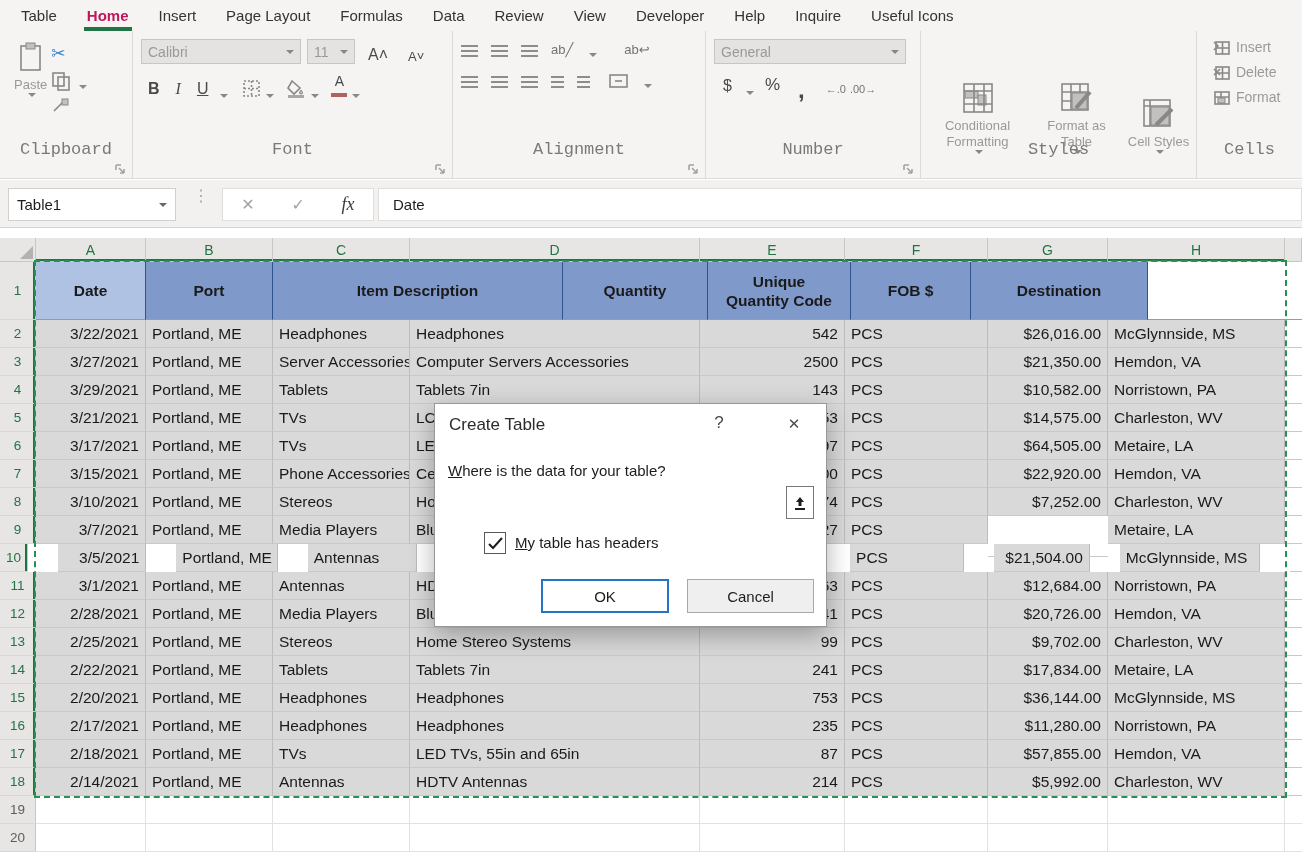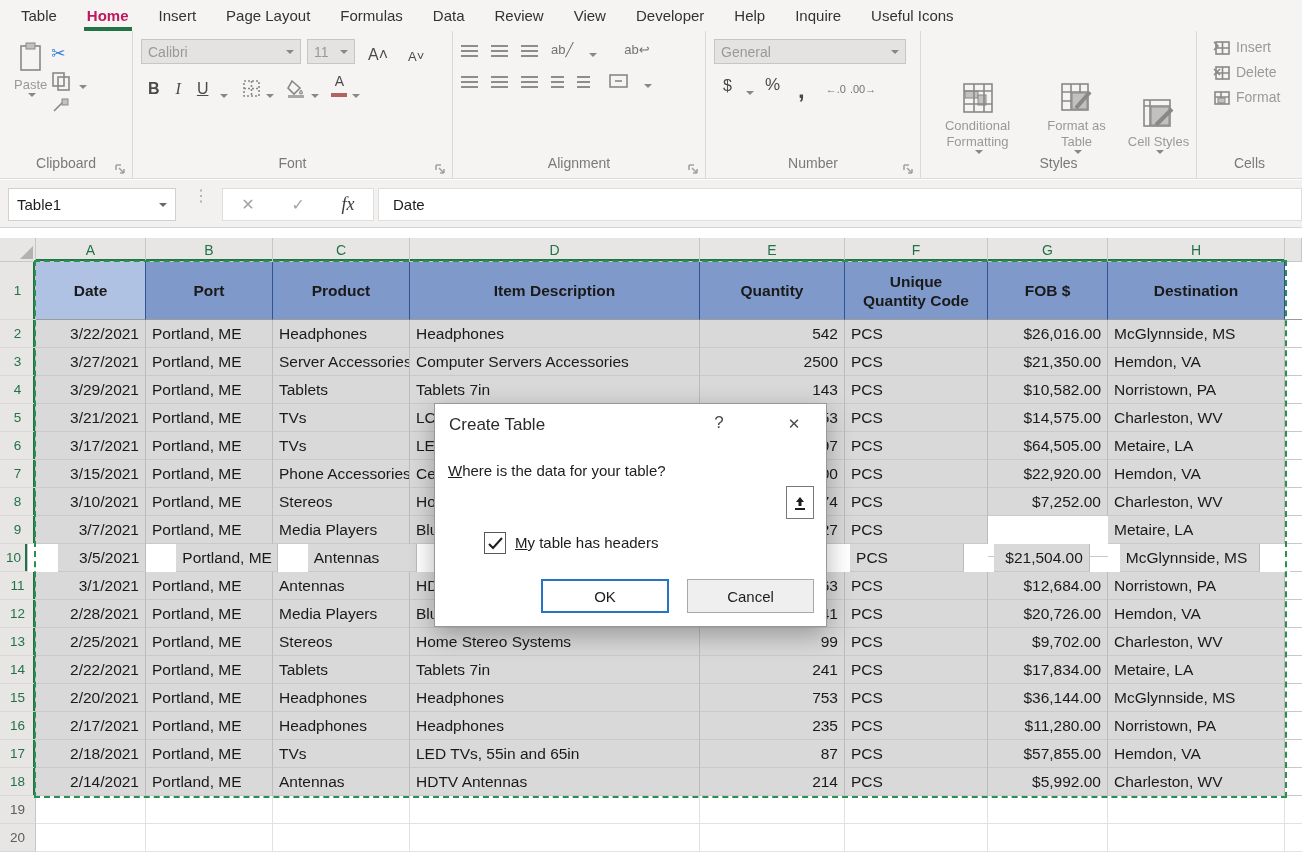--- a/index.html
+++ b/index.html
@@ -10,21 +10,21 @@
   }
   
   .tabsbar{ position:absolute; left:0; top:0; width:1302px; height:31px; background:#f6f4f3; }
   .rtabs{ display:flex; align-items:flex-end; height:100%; padding-left:6px; }
   .rtab{ position:relative; font-size:15px; color:#333; padding:5px 15px 7px 15px; cursor:default; white-space:nowrap; }
   .rtab.active{ font-weight:bold; color:#be185d; }
   .rtab.active::after{ content:""; position:absolute; left:12px; right:12px; bottom:0; height:4px; background:#217346; }
   
   .ribbon{ position:absolute; left:0; top:31px; width:1302px; height:148px; background:#f6f4f3; border-bottom:1px solid #dddbd9; display:flex; }
   .rgroup{ position:relative; height:100%; flex:0 0 auto; border-right:1px solid #dcdad8; }
-  .glabel{ position:absolute; bottom:7px; left:0; right:0; text-align:center; font-size:14px; color:#7b7977; }
+  .glabel{ position:absolute; bottom:19px; left:0; right:0; text-align:center; font-size:17px; color:#7b7977;font-family:Liberation Mono, monospace; }
   .launcher{ position:absolute; bottom:5px; right:6px; width:12px; height:12px; opacity:.75; }
   .dis{ color:#9b9997; }
   .gbody{ padding:8px 6px 24px 8px; height:100%; }
   .car{ display:inline-block; width:0; height:0; border-left:4px solid transparent; border-right:4px solid transparent; border-top:4px solid #8a8886; vertical-align:middle; margin-left:3px; }
   .selbox{ background:#e5e3e1; border:1px solid #c8c6c4; color:#9b9997; font-size:14px; display:flex; align-items:center; padding:0 6px; height:25px; }
   .selbox .car{ margin-left:auto; }
   .bigbtn{ display:flex; flex-direction:column; align-items:center; font-size:13px; color:#9b9997; line-height:16px; text-align:center; }
   .ic-lines{ width:17px; height:12px; background:repeating-linear-gradient(to bottom,#8f8d8b 0 2px,transparent 2px 5px); display:inline-block; }
   .ic-lines.sm{ width:13px; }
   .rowflex{ display:flex; align-items:flex-end; }
@@ -346,21 +346,20 @@
         <div class="chead sel" style="width: 143px;">F</div>
         <div class="chead sel" style="width: 120px;">G</div>
         <div class="chead sel" style="width: 177px;">H</div>
         <div class="chead filler" style="flex: 1 1 0%;"></div>
       </div>
     <div>
         <div class="srow insel hrow" style="height: 58px;">
           <div class="rhead">1</div>
           <div class="cell active" style="width: 110px;">Date</div>
           <div class="cell" style="width: 127px;">Port</div>
-          <div class="cell" style="width: 137px;">Product</div>
           <div class="cell" style="width: 290px;">Item Description</div>
           <div class="cell" style="width: 145px;">Quantity</div>
           <div class="cell" style="width: 143px;">Unique
 Quantity Code</div>
           <div class="cell" style="width: 120px;">FOB $</div>
           <div class="cell" style="width: 177px;">Destination</div>
           <div class="cell fillcell" style="flex: 1 1 0%;"></div>
         </div>
         <div class="srow insel" style="height: 28px;">
           <div class="rhead">2</div>

